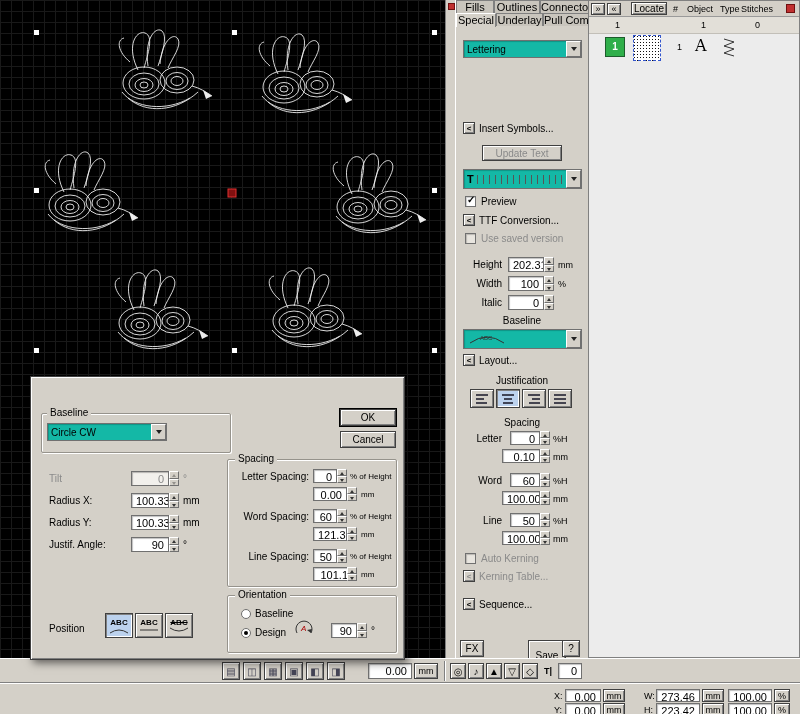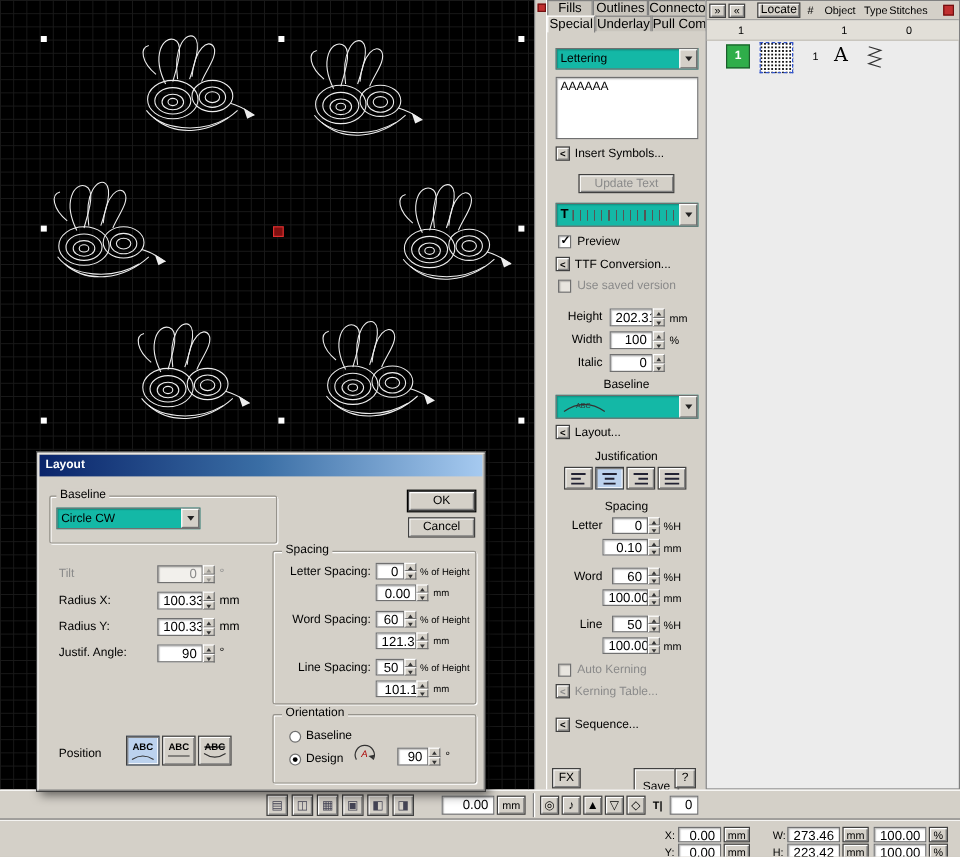--- a/index.html
+++ b/index.html
@@ -141,21 +141,20 @@
     <div class="tab" style="left:84px;top:0;width:49px">Connectors</div>
     <div class="tab active" style="left:0;top:13px;width:40px">Special</div>
     <div class="tab" style="left:40px;top:13px;width:47px">Underlay</div>
     <div class="tab" style="left:87px;top:13px;width:46px">Pull Comp</div>
 
     <div class="combo abs" style="left:7px;top:40px;width:119px;height:18px">
       <span class="tx">Lettering</span>
       <span class="carrow"></span>
     </div>
 
-    <div class="field abs" style="left:7px;top:64px;width:119px;height:52px;font-size:10px;padding:2px 3px">AAAAAA</div>
 
     <div class="chev abs" style="left:7px;top:122px"></div>
     <span class="abs lbl" style="left:23px;top:123px">Insert Symbols...</span>
 
     <div class="btn abs dis" style="left:26px;top:145px;width:80px;height:16px">Update Text</div>
 
     <div class="combo abs" style="left:7px;top:169px;width:119px;height:20px">
       <span class="tfont" style="padding:0 3px"></span>
       <span class="tickruler" style="flex:1"></span>
       <span class="carrow"></span>
@@ -326,21 +325,20 @@
                   background-image:radial-gradient(circle,#111 32%,transparent 40%);background-size:3px 3px;background-origin:content-box;padding:2px"></div>
       <span class="abs sm" style="left:88px;top:8px">1</span>
       <span class="abs" style="left:106px;top:2px;font-family:'DejaVu Serif',serif;font-size:16px">A</span>
       <svg class="abs" style="left:132px;top:3px" width="16" height="22">
         <path d="M3,2 L13,5 L3,9 L13,12 L3,16 L13,19" fill="none" stroke="#333" stroke-width="1"></path>
       </svg>
     </div>
   </div>
 
   <div class="dialog">
-    <div class="titlebar">Layout</div>
 
     <div class="btn default abs" style="left:309px;top:32px;width:56px;height:17px">OK</div>
     <div class="btn abs" style="left:309px;top:54px;width:56px;height:17px">Cancel</div>
 
     <span class="legend" style="left:16px;top:30px">Baseline</span>
     <div class="groupbox" style="left:10px;top:36px;width:190px;height:40px"></div>
     <div class="combo abs" style="left:16px;top:46px;width:120px;height:18px;z-index:3">
       <span class="tx">Circle CW</span>
       <span class="carrow"></span>
     </div>

